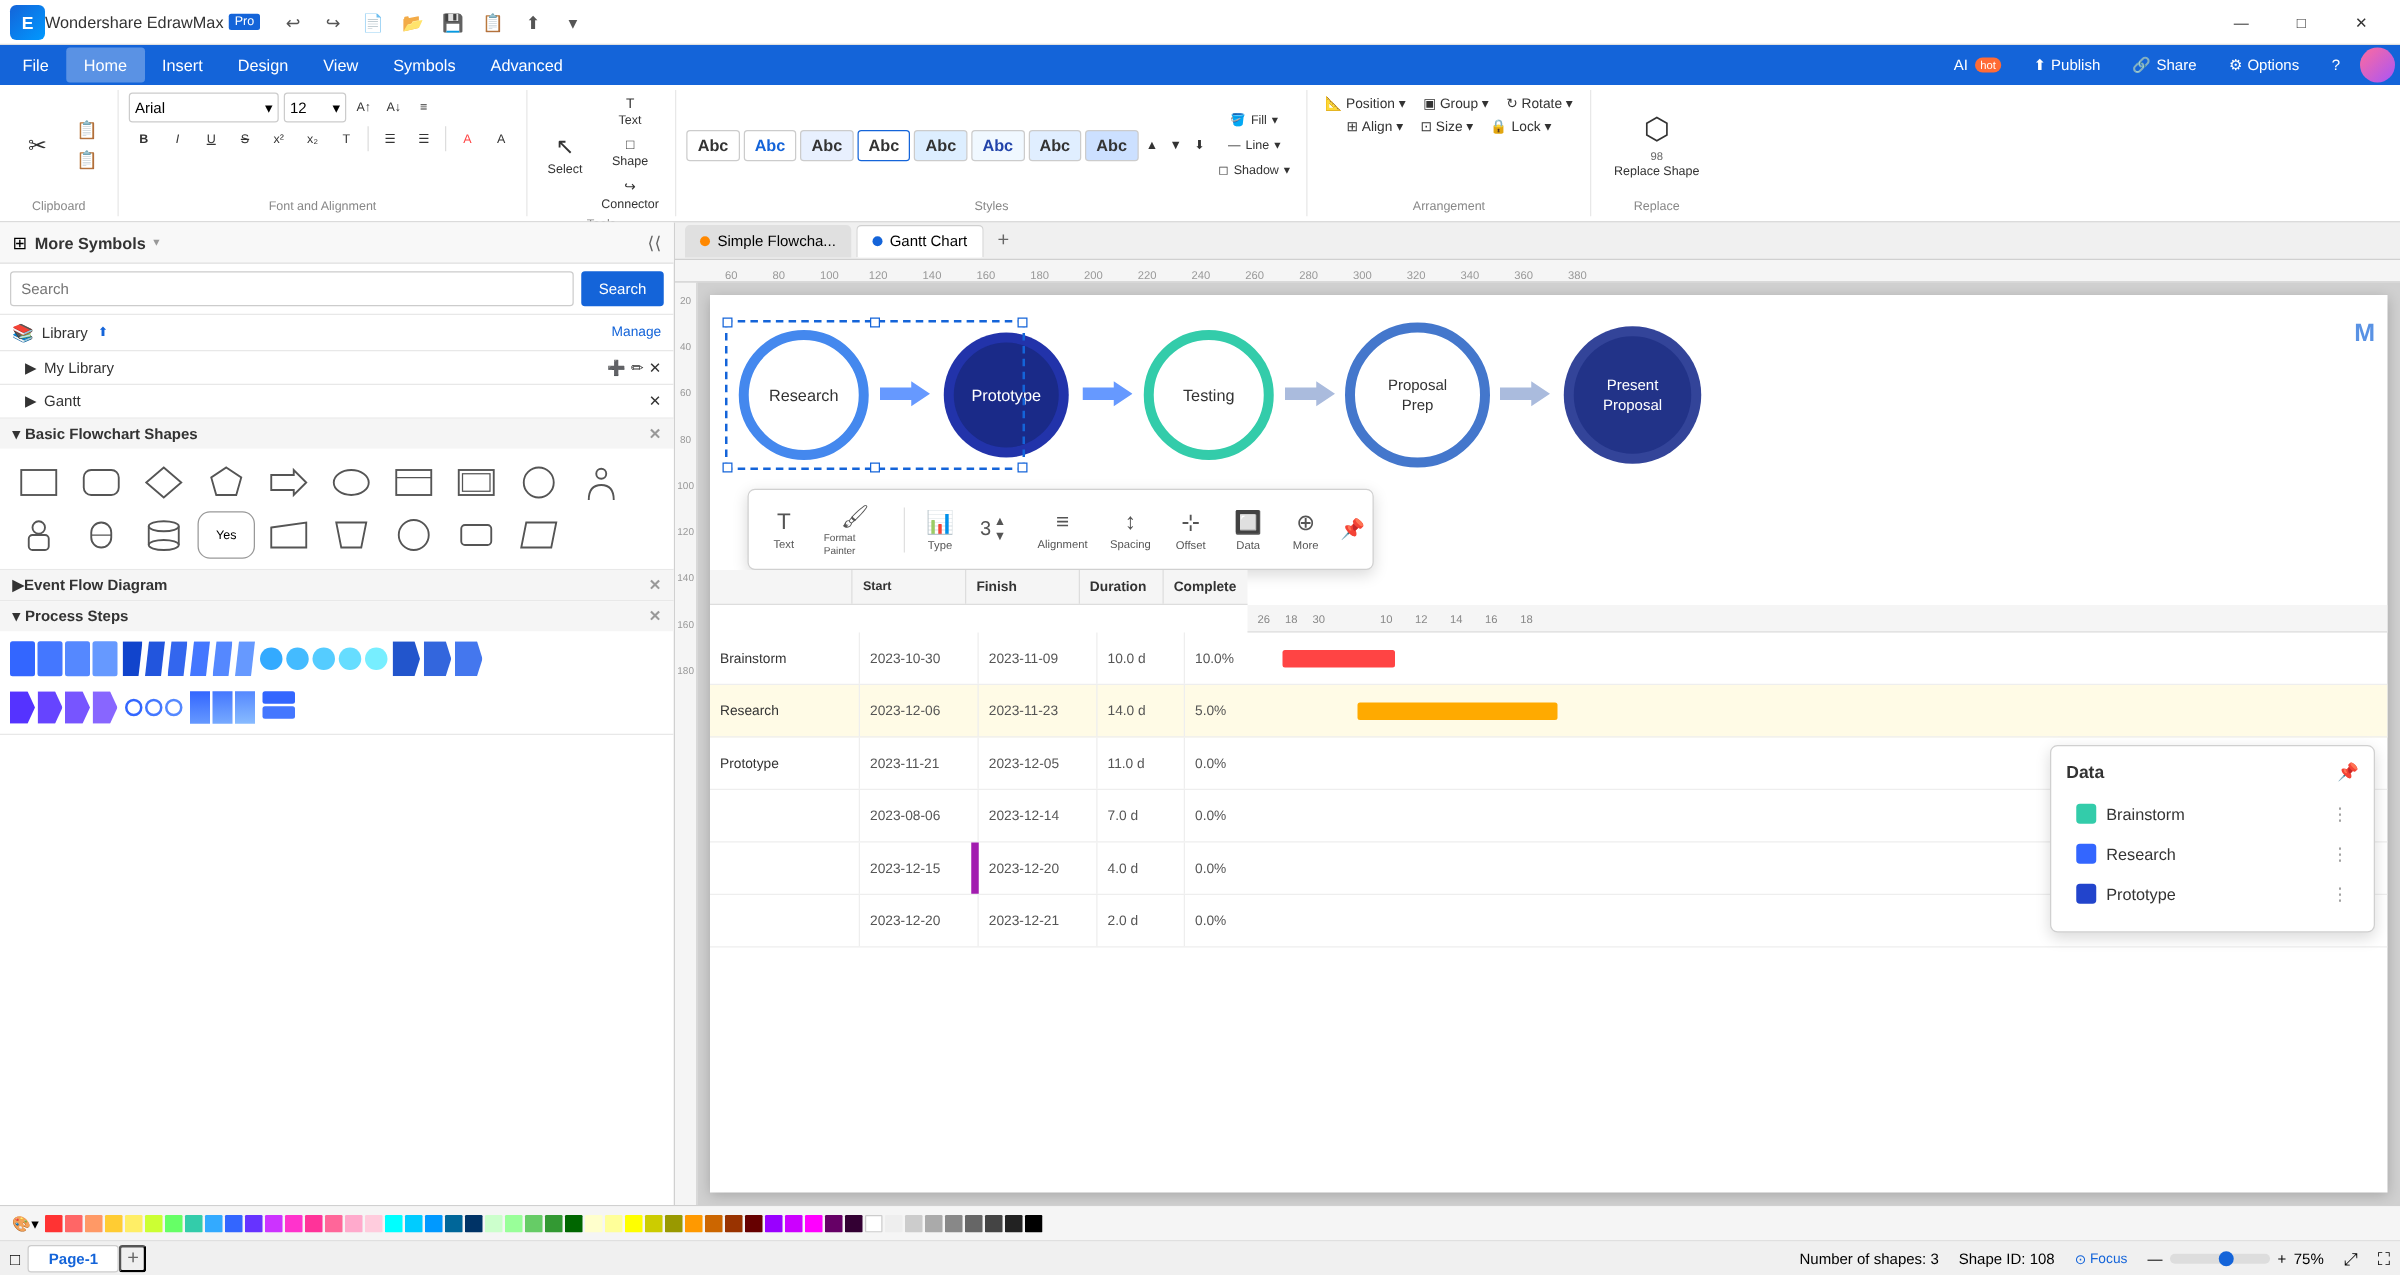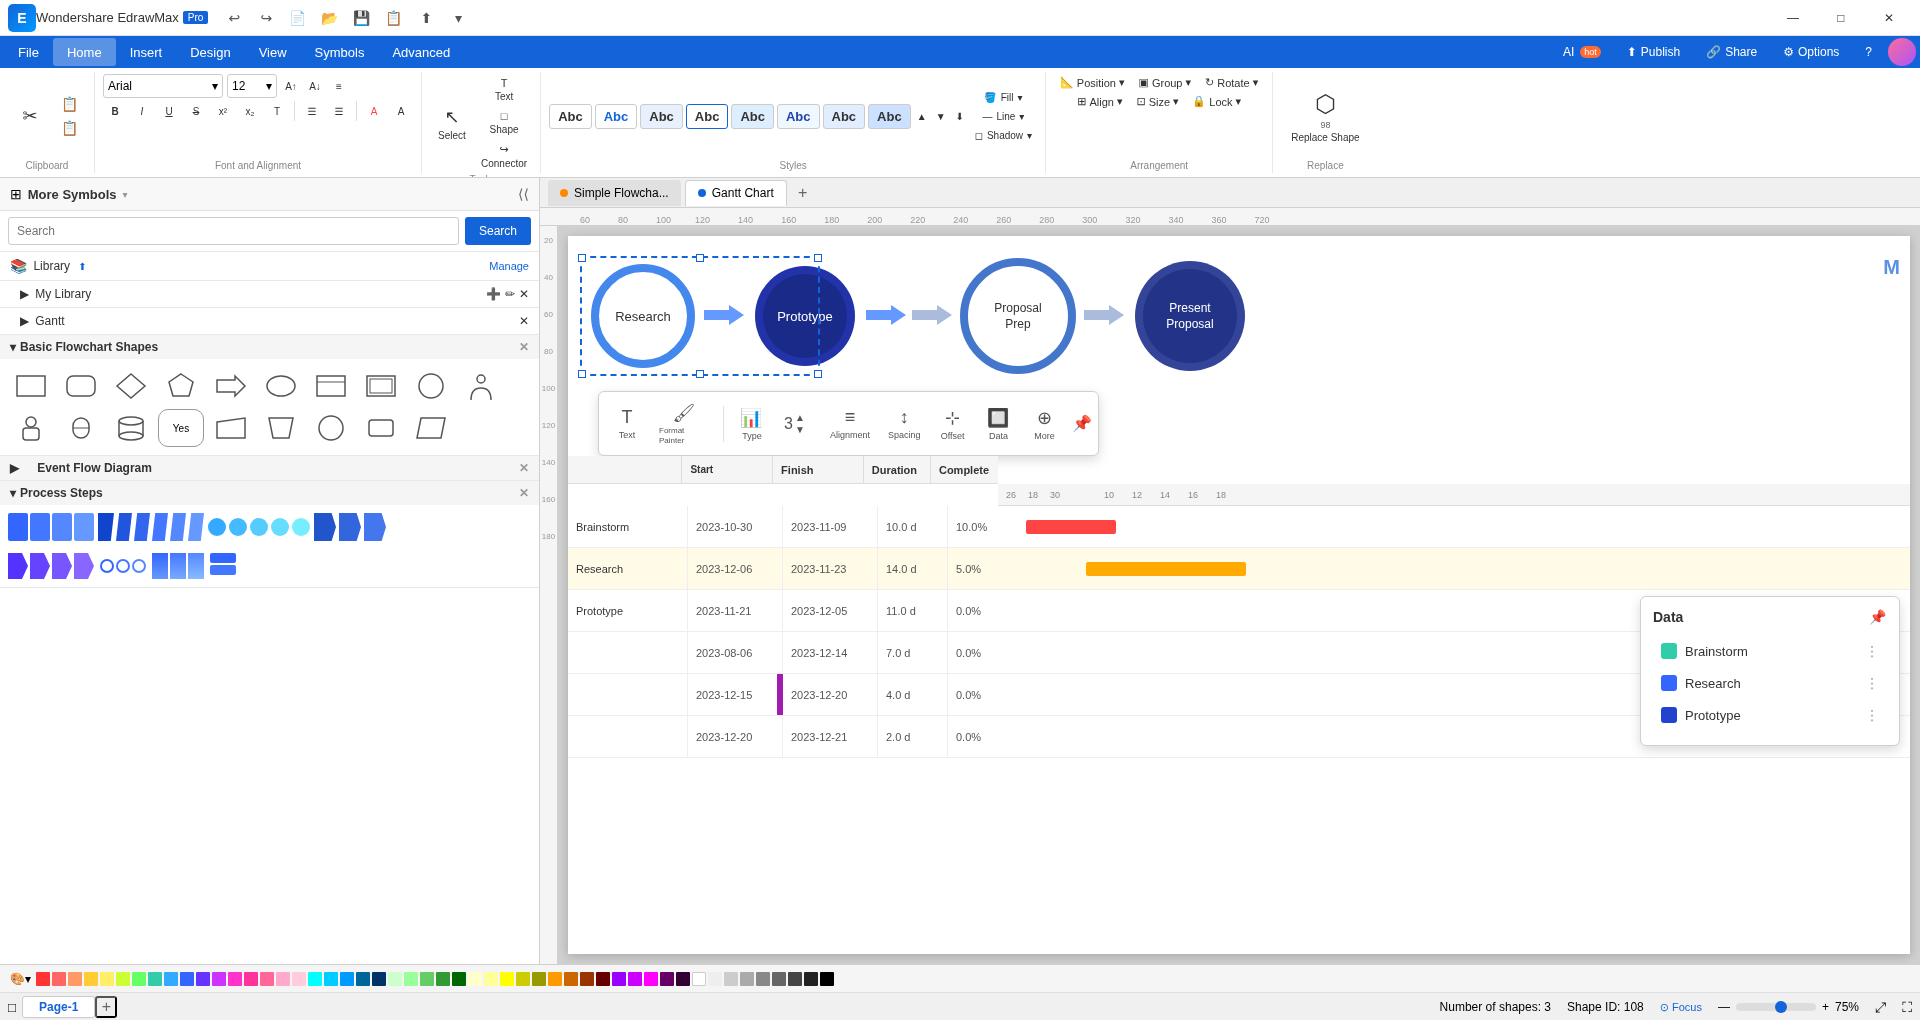--- a/index.html
+++ b/index.html
@@ -769,21 +769,21 @@
             <svg viewBox="0 0 32 28">
               <polygon points="6,4 30,4 26,24 2,24" fill="none" stroke="#555" stroke-width="1.5"></polygon>
             </svg>
           </div>
       </div>
     </div>
 
     <div class="shape-section">
       <div class="shape-section-header">
         <span>▶</span>
-        <span style="margin-left:18px;">Event Flow Diagram</span>
+        <span style="margin-left:0;">Event Flow Diagram</span>
         <span class="close-btn">✕</span>
       </div>
     </div>
 
     <div class="shape-section">
       <div class="shape-section-header">
         <span>▾</span>
         <span style="margin-left:4px;">Process Steps</span>
         <span class="close-btn">✕</span>
       </div>
@@ -866,21 +866,21 @@
         <span style="margin-left:28px;">180</span>
           <span style="margin-left:28px;">200</span>
         <span style="margin-left:28px;">220</span>
           <span style="margin-left:28px;">240</span>
         <span style="margin-left:28px;">260</span>
           <span style="margin-left:28px;">280</span>
         <span style="margin-left:28px;">300</span>
           <span style="margin-left:28px;">320</span>
         <span style="margin-left:28px;">340</span>
           <span style="margin-left:28px;">360</span>
-        <span style="margin-left:28px;">720</span>
+        <span style="margin-left:28px;">380</span>
       </div>
     </div>
 
     <div class="canvas-wrapper">
 
       <div class="v-ruler">
         <div style="padding-top:10px;display:flex;flex-direction:column;gap:28px;align-items:center;">
           <span>20</span>
             <span>40</span>
             <span>60</span>
@@ -926,20 +926,26 @@
               <text x="55" y="60" text-anchor="middle" font-size="13" fill="white" font-weight="500">Prototype</text>
             </svg>
           </div>
 
           <div style="flex-shrink:0;">
             <svg width="40" height="30" viewBox="0 0 40 30">
               <polygon points="0,10 25,10 25,5 40,15 25,25 25,20 0,20" fill="#6699ff"></polygon>
             </svg>
           </div>
 
+          <div style="width:110px;height:110px;flex-shrink:0;">
+            <svg width="110" height="110" viewBox="0 0 110 110">
+              <circle cx="55" cy="55" r="48" fill="none" stroke="#33ccaa" stroke-width="8"></circle>
+              <text x="55" y="60" text-anchor="middle" font-size="13" fill="#333" font-weight="500">Testing</text>
+            </svg>
+          </div>
 
           <div style="flex-shrink:0;">
             <svg width="40" height="30" viewBox="0 0 40 30">
               <polygon points="0,10 25,10 25,5 40,15 25,25 25,20 0,20" fill="#aabbdd"></polygon>
             </svg>
           </div>
 
           <div style="width:120px;height:120px;flex-shrink:0;">
             <svg width="120" height="120" viewBox="0 0 120 120">
               <circle cx="60" cy="60" r="54" fill="none" stroke="#4477cc" stroke-width="8"></circle>

